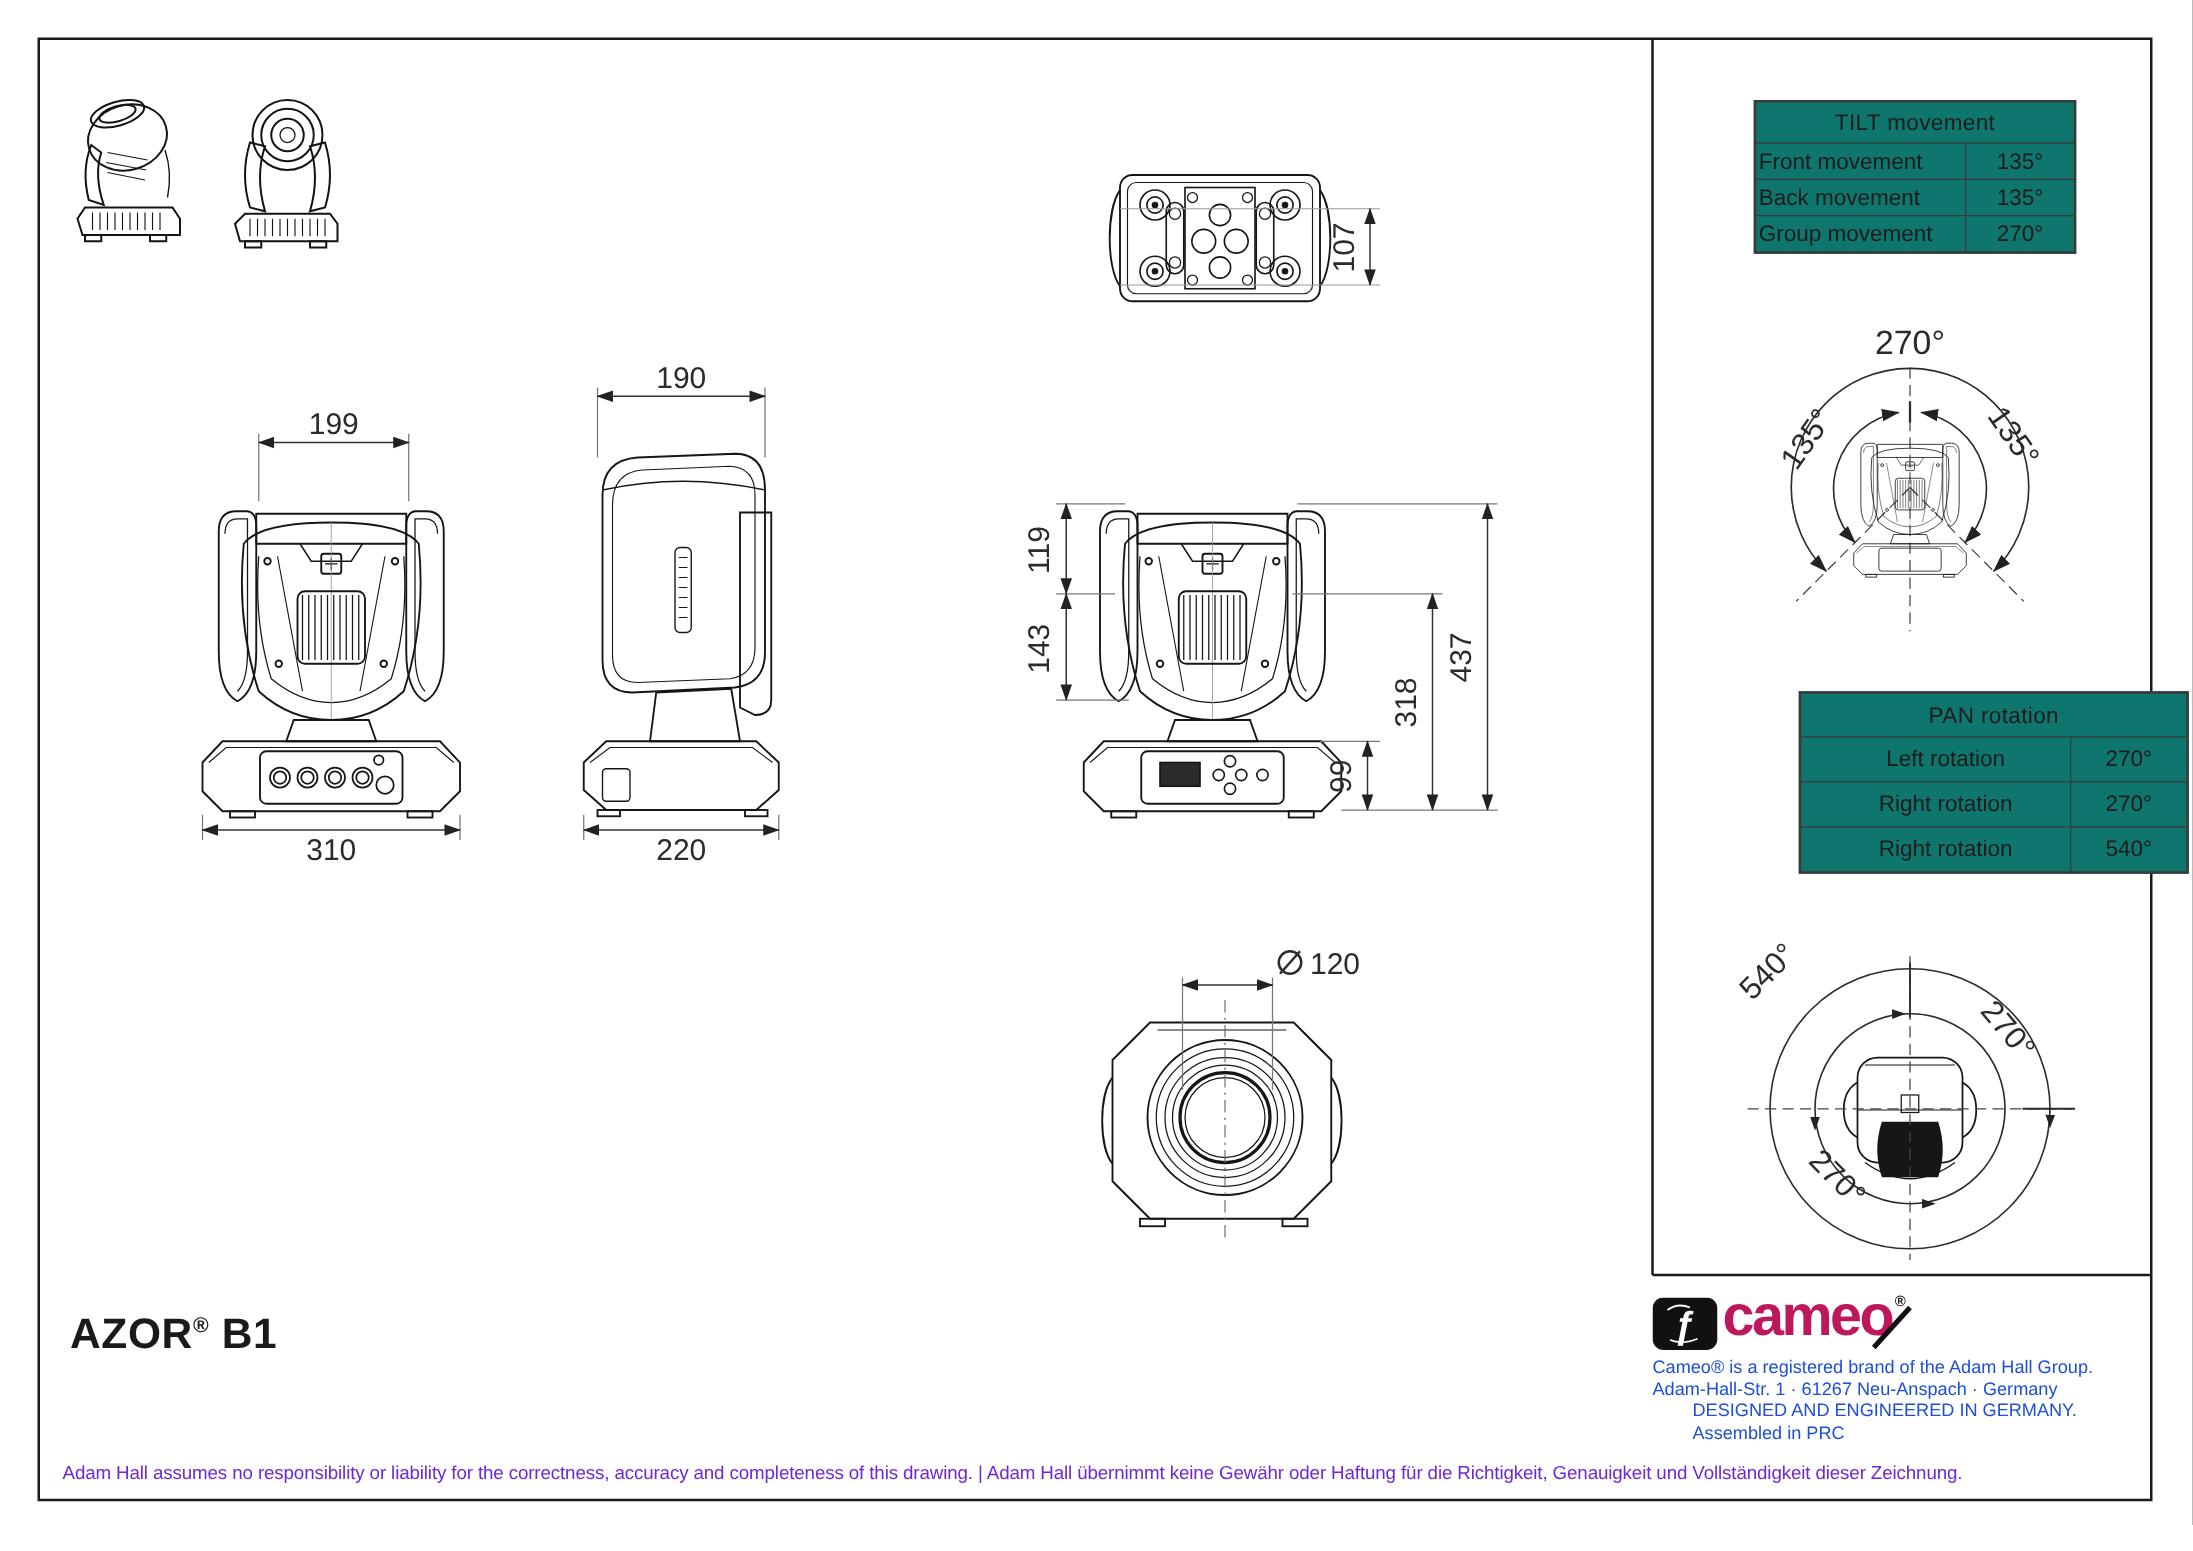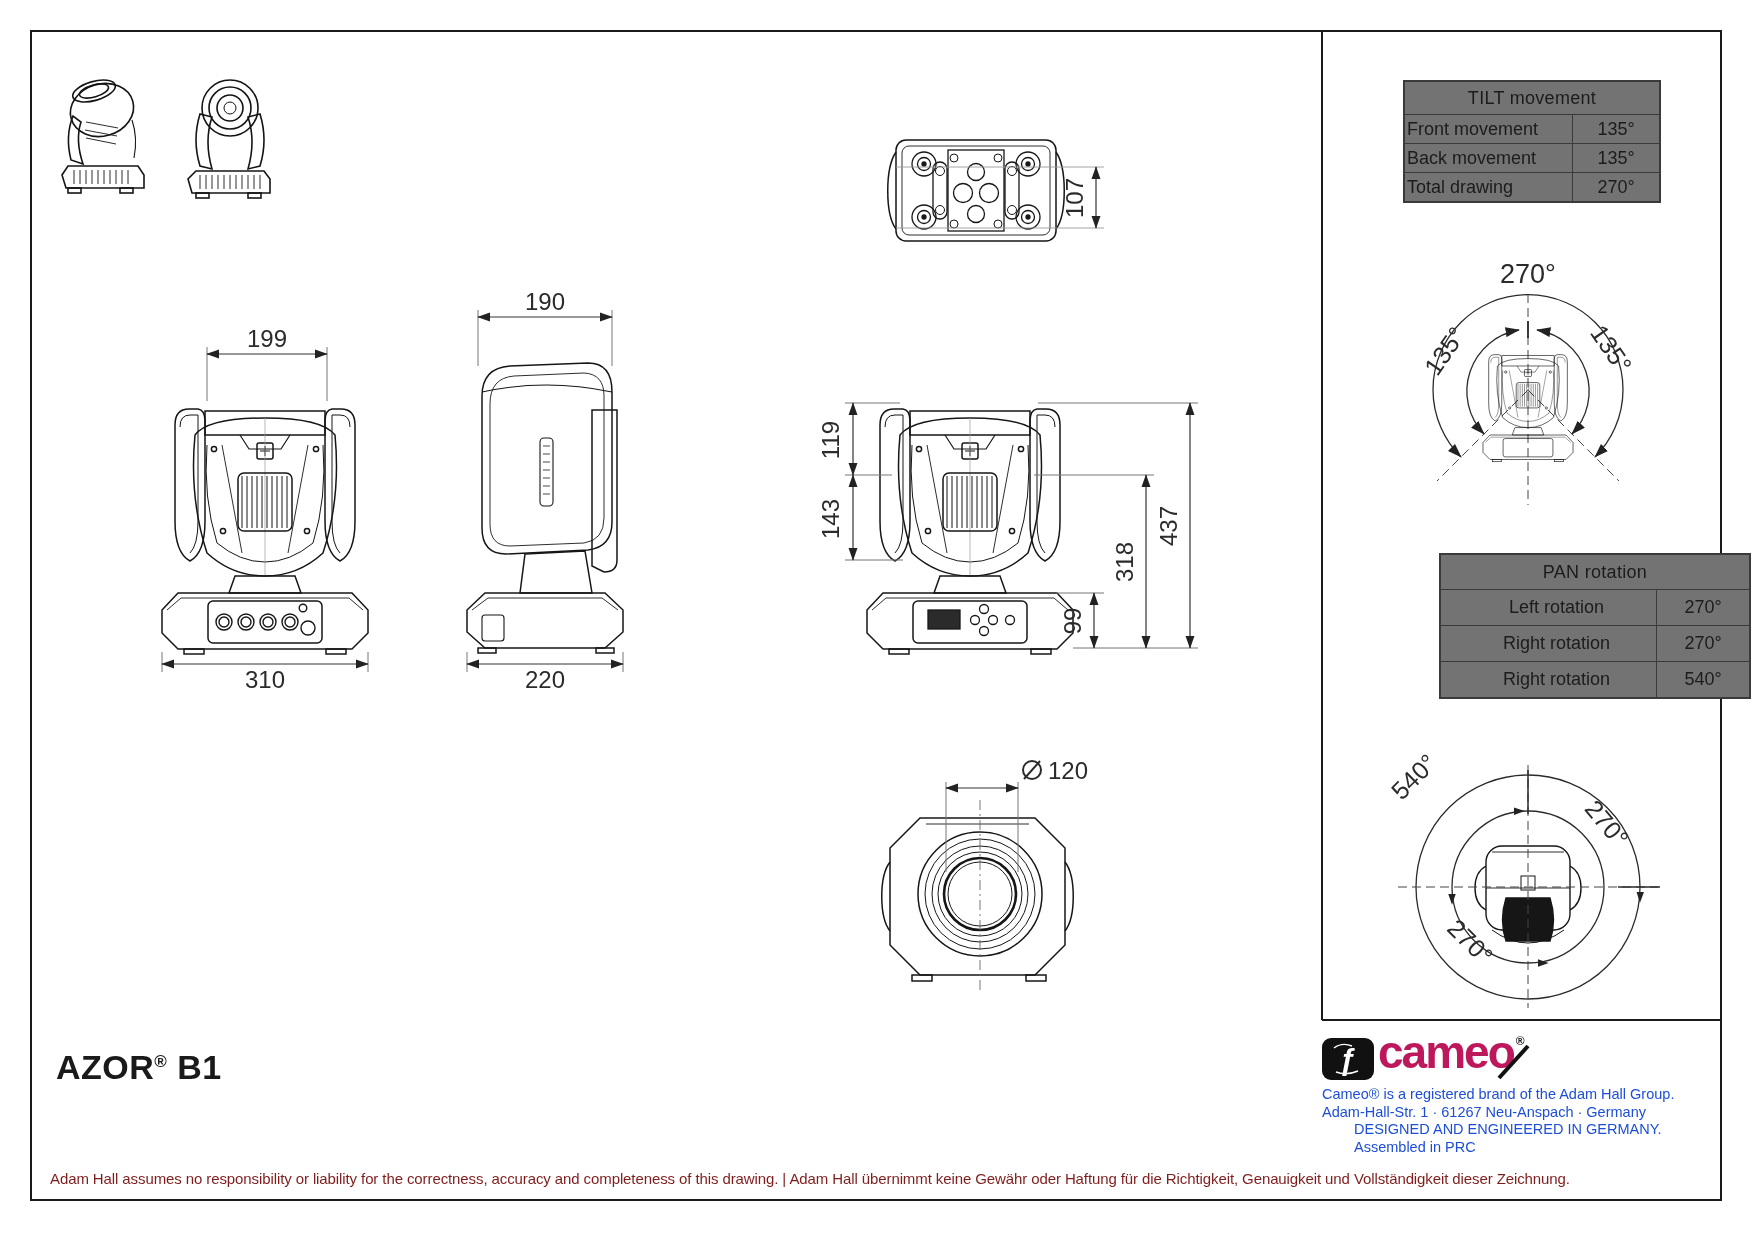--- a/index.html
+++ b/index.html
@@ -11,21 +11,21 @@
     position:absolute;left:30px;top:30px;width:1692px;height:1171px;
     border:2px solid #1a1a1a;box-sizing:border-box;
   }
   svg text{font-family:"Liberation Sans","DejaVu Sans",sans-serif;}
   .dimtxt{font-size:24px;fill:#2b2b2b;}
   .degtxt{font-size:25px;fill:#2b2b2b;}
   .degtxt-big{font-size:27px;fill:#2b2b2b;}
 
   
   .dtable{
-    position:absolute;background:#737373;border:2px solid #3a3a3a;
+    position:absolute;background:#0f766e;border:2px solid #3a3a3a;
     font-size:18px;color:#1c1c1c;box-sizing:border-box;
   }
   .dtable .thead{
     display:flex;align-items:center;justify-content:center;
     border-bottom:1.5px solid #3a3a3a;letter-spacing:.3px;
   }
   .dtable .trow{display:grid;border-bottom:1.5px solid #3a3a3a;}
   .dtable .trow:last-child{border-bottom:none;}
   .dtable .tl{display:flex;align-items:center;padding-left:2px;border-right:1.5px solid #3a3a3a;}
   .dtable .tv{display:flex;align-items:center;justify-content:center;}
@@ -50,21 +50,21 @@
     font-size:46px;font-weight:900;letter-spacing:-2px;line-height:40px;
     margin-left:4px;color:#be185d;position:relative;top:-6px;
   }
   #brand .wm-reg{font-size:12px;font-weight:bold;position:relative;top:-4px;margin-left:2px;}
   #brand .tagline{font-size:14.5px;line-height:17.5px;margin-top:4px;color:#1d4ed8;}
   #brand .tagline .tl3{text-transform:none;margin-left:32px;}
   #eslash{position:absolute;left:1495px;top:1040px;pointer-events:none;}
 
   #disclaimer{
     position:absolute;left:50px;top:1170px;width:1672px;
-    font-size:15px;color:#7f1d1d;white-space:nowrap;letter-spacing:-0.1px;
+    font-size:15px;color:#6d28d9;white-space:nowrap;letter-spacing:-0.1px;
   }
 </style>
 </head>
 <body>
 
 <div id="page">
   <div id="page-border"></div>
 
   <svg width="1754" height="1241" viewBox="0 0 1754 1241" style="position:absolute;left:0;top:0;">
     <defs>
@@ -328,21 +328,21 @@
     <div class="thead">TILT movement</div>
     <div class="trow">
       <div class="tl">Front movement</div>
       <div class="tv">135°</div>
     </div>
     <div class="trow">
       <div class="tl">Back movement</div>
       <div class="tv">135°</div>
     </div>
     <div class="trow">
-      <div class="tl">Total drawing</div>
+      <div class="tl">Group movement</div>
       <div class="tv">270°</div>
     </div>
   </div>
 
   <div class="dtable" id="pan-table">
     <div class="thead">PAN rotation</div>
     <div class="trow">
       <div class="tl">Left rotation</div>
       <div class="tv">270°</div>
     </div>

